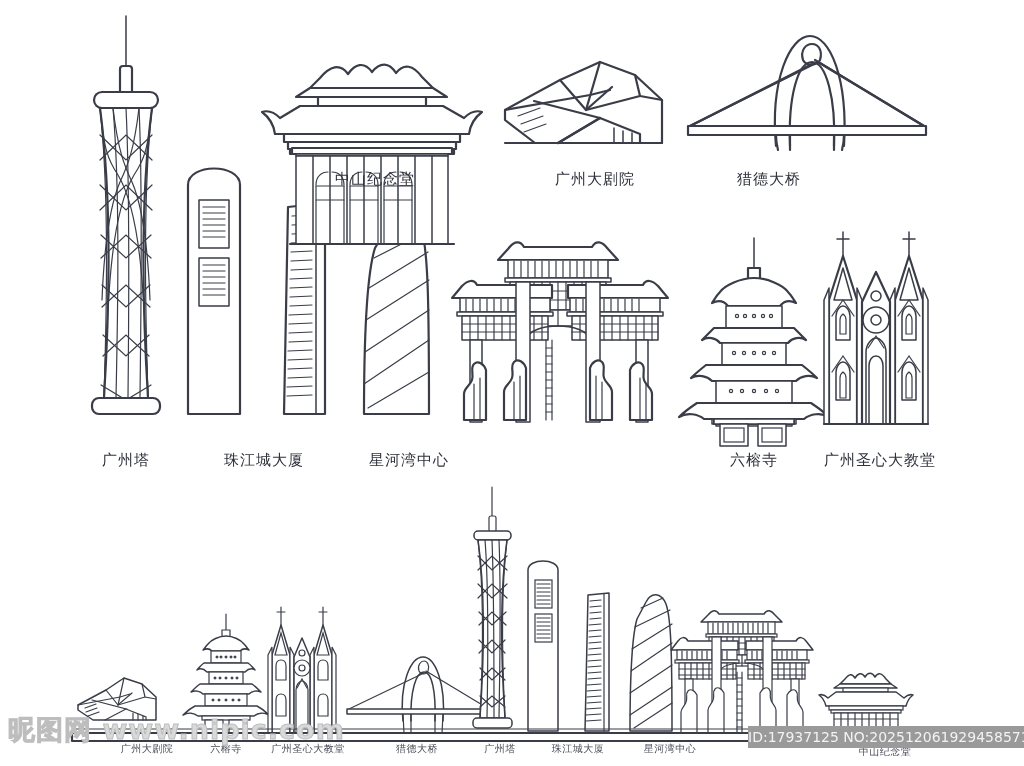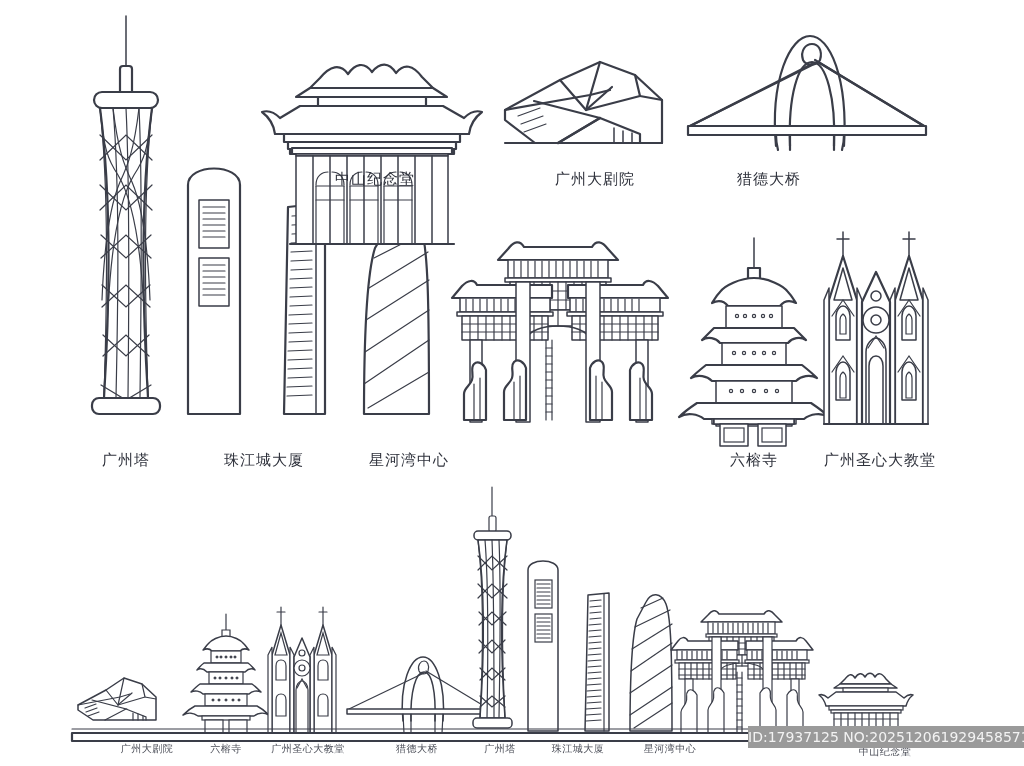--- a/index.html
+++ b/index.html
@@ -840,15 +840,16 @@
     <div class="label label-bot" style="left:147px;top:742px">广州大剧院</div>
     <div class="label label-bot" style="left:226px;top:742px">六榕寺</div>
     <div class="label label-bot" style="left:308px;top:742px">广州圣心大教堂</div>
     <div class="label label-bot" style="left:417px;top:742px">猎德大桥</div>
     <div class="label label-bot" style="left:500px;top:742px">广州塔</div>
     <div class="label label-bot" style="left:578px;top:742px">珠江城大厦</div>
     <div class="label label-bot" style="left:670px;top:742px">星河湾中心</div>
     <div class="label label-bot" style="left:885px;top:745px">中山纪念堂</div>
   </div>
 
+  <div id="wm-nipic">昵图网 www.nipic.com</div>
   <div id="wm-id">ID:17937125 NO:20251206192945857105</div>
 
 </div>
 
 </body></html>

